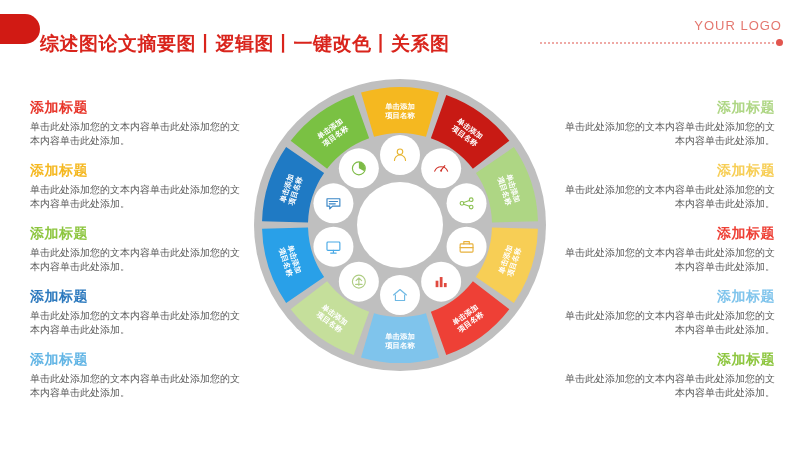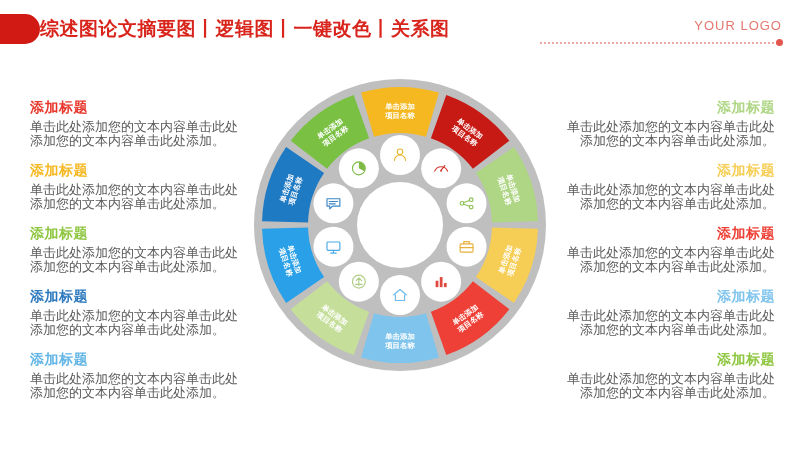--- a/index.html
+++ b/index.html
@@ -12,21 +12,21 @@
   #root { position: relative; width: 800px; height: 450px; }
 
   
   .header { position: absolute; left: 0; top: 0; width: 800px; height: 58px; }
   .header-pill {
     position: absolute; left: -30px; top: 14px;
     width: 70px; height: 30px;
     background: #D11A14; border-radius: 16px;
   }
   .header-title {
-    position: absolute; left: 40px; top: 16px;
+    position: absolute; left: 40px; top: 31px;
     font-size: 19px; font-weight: bold; color: #D9241C;
     letter-spacing: 0.5px; white-space: nowrap;
   }
   .header-rule {
     position: absolute; left: 540px; top: 42px; width: 240px; height: 2px;
     background-image: repeating-linear-gradient(to right, #EFA9A5 0 2px, transparent 2px 4px);
   }
   .header-rule-dot {
     position: absolute; left: 776px; top: 39px;
     width: 7px; height: 7px; border-radius: 50%; background: #E2564F;
@@ -39,21 +39,21 @@
   
   .col { position: absolute; top: 70px; width: 215px; margin-top: 28px; }
   .col-left  { left: 30px;  text-align: left; }
   .col-right { left: 565px; width: 210px; text-align: right; }
   .block { margin-bottom: 13px; }
   .block-title {
     font-size: 14px; font-weight: bold; line-height: 19px;
     margin-bottom: 3px; letter-spacing: 0.5px;
   }
   .block-body {
-    font-size: 13px; line-height: 14px; color: #5A5A5A;
+    font-size: 10px; line-height: 14px; color: #5A5A5A;
   }
 
   
   .wheel { position: absolute; left: 252px; top: 77px; width: 296px; height: 296px; }
   .wheel svg { display: block; }
   .seg-label {
     font-size: 7.4px; font-weight: bold; fill: #ffffff;
     font-family: "Liberation Sans", "DejaVu Sans", sans-serif;
   }
 </style>

